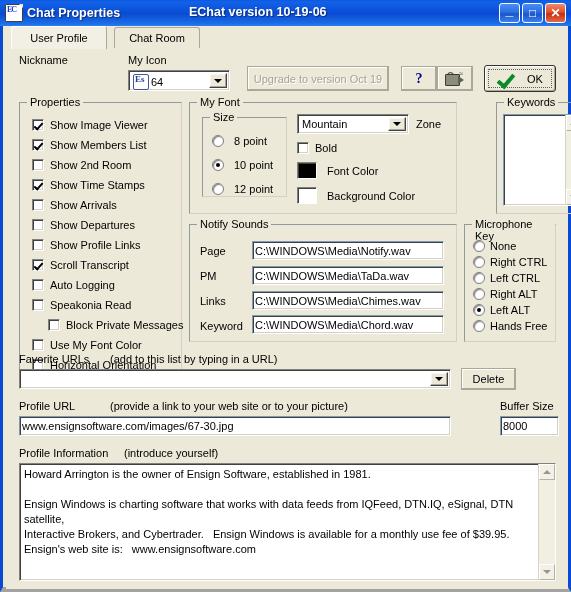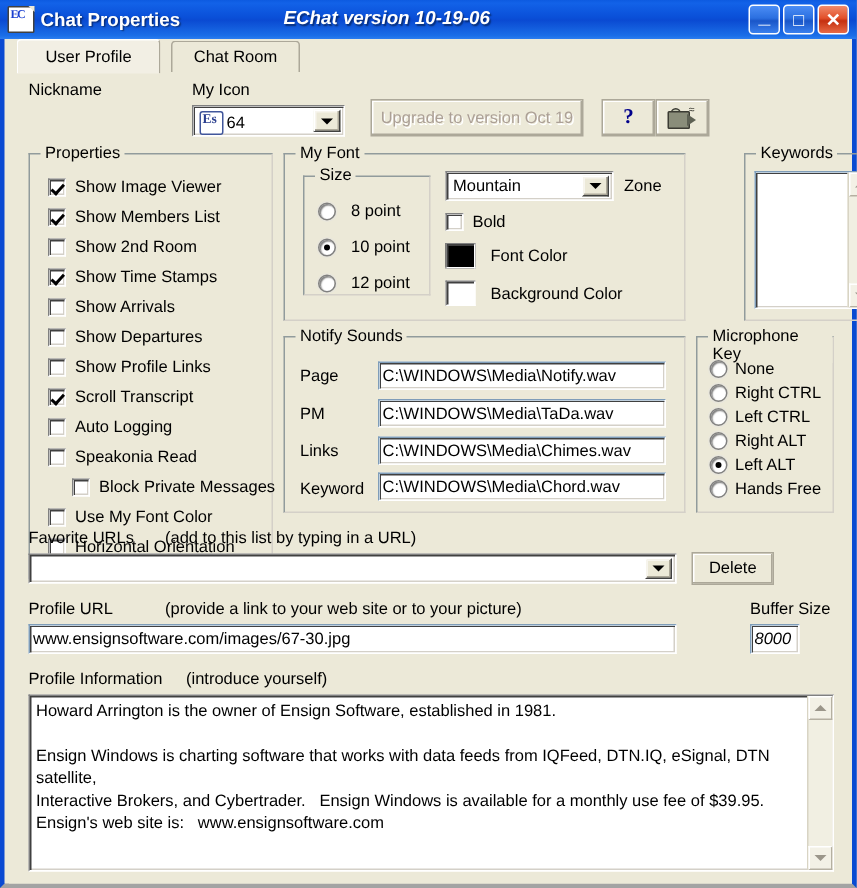--- a/index.html
+++ b/index.html
@@ -9,21 +9,21 @@
     font-family:"Liberation Sans", sans-serif;
     font-size:11px;
     color:#000;
     overflow:hidden;
   }
   .window{
     position:absolute;left:0;top:0;width:571px;height:592px;
     background:#ece9d8;
     border-left:3px solid #0a4ad2;
     border-right:3px solid #0a4ad2;
-    border-bottom:3px solid #a3a3a3;
+    border-bottom:5px solid #a3a3a3;
     box-sizing:border-box;
   }
   
   .titlebar{
     position:absolute;left:-3px;top:0;width:571px;height:26px;
     background:linear-gradient(to bottom,#0d5ae0 0%,#1262e8 8%,#0a4fd8 45%,#0a4ad2 52%,#1b6fe8 92%,#2c7ef0 100%);
     display:flex;align-items:center;
   }
   .title-icon{
     width:16px;height:16px;margin-left:5px;margin-right:4px;
@@ -40,21 +40,21 @@
     border-left:4px solid transparent;border-top:4px solid #ece9d8;
   }
   .title-text{
     color:#fff;font-weight:bold;font-size:12.5px;
     text-shadow:1px 1px 1px rgba(0,0,0,.45);
     white-space:nowrap;
   }
   .title-sub{
     color:#fff;font-weight:bold;font-size:12.5px;
     text-shadow:1px 1px 1px rgba(0,0,0,.45);
-    position:absolute;left:189px;top:5px;white-space:nowrap;font-style:italic;
+    position:absolute;left:189px;top:5px;white-space:nowrap;
   }
   .winbtns{position:absolute;right:5px;top:3px;display:flex;gap:2px;}
   .wb{
     width:21px;height:20px;border:1px solid #fff;border-radius:3px;
     box-sizing:border-box;position:relative;
     background:linear-gradient(to bottom,#4b8df5,#2b6fe0 45%,#1a56c8 55%,#3a80ee);
   }
   .wb.close{background:linear-gradient(to bottom,#f08a6a,#e2502a 45%,#c53010 55%,#e86a45);}
   .wb .g{position:absolute;left:0;right:0;top:0;bottom:0;color:#fff;
     font-size:12px;font-weight:bold;line-height:18px;text-align:center;}
@@ -225,20 +225,26 @@
     </div>
     <div class="btn flat" style="left:395px;top:18px;width:36px;height:25px;">
       <span class="qmark">?</span>
     </div>
     <div class="btn flat" style="left:431px;top:18px;width:36px;height:25px;">
       <span class="camicon">
         <span class="reel"></span>
         <span class="bodyb"></span>
         <span class="lens"></span>
         <span class="wav">≈</span>
+      </span>
+    </div>
+    <div class="btn" style="left:478px;top:17px;width:72px;height:27px;">
+      <span class="okinner">
+        <span class="check-ok"></span>
+        <span style="font-size:11px;">OK</span>
       </span>
     </div>
 
     <div class="group" style="left:13px;top:54px;width:163px;height:284px;">
       <span class="gtitle">Properties</span>
       <div id="props-list">
           <div class="cbrow" style="left: 12px; top: 14px;">
             <span class="cbox on"></span>
             <span class="t">Show Image Viewer</span>
           </div>
@@ -399,21 +405,21 @@
     </div>
     <div class="btn flat" style="left:455px;top:320px;width:55px;height:22px;">
       <span>Delete</span>
     </div>
 
     <div class="lbl" style="left:13px;top:352px;">Profile URL</div>
     <div class="lbl" style="left:104px;top:352px;">(provide a link to your web site or to your picture)</div>
     <div class="fld" style="left:13px;top:368px;width:432px;height:20px;">www.ensignsoftware.com/images/67-30.jpg</div>
 
     <div class="lbl" style="left:494px;top:352px;">Buffer Size</div>
-    <div class="fld" style="left:494px;top:368px;width:33px;height:20px;font-style:italic;">8000</div>
+    <div class="fld" style="left:494px;top:368px;width:59px;height:20px;">8000</div>
 
     <div class="lbl" style="left:13px;top:399px;">Profile Information</div>
     <div class="lbl" style="left:118px;top:399px;">(introduce yourself)</div>
     <div class="ta" style="left:13px;top:415px;width:537px;height:118px;">
       <span class="txt">Howard Arrington is the owner of Ensign Software, established in 1981.
 
 Ensign Windows is charting software that works with data feeds from IQFeed, DTN.IQ, eSignal, DTN satellite,
 Interactive Brokers, and Cybertrader.   Ensign Windows is available for a monthly use fee of $39.95.
 Ensign's web site is:   www.ensignsoftware.com</span>
       <div class="sb">

